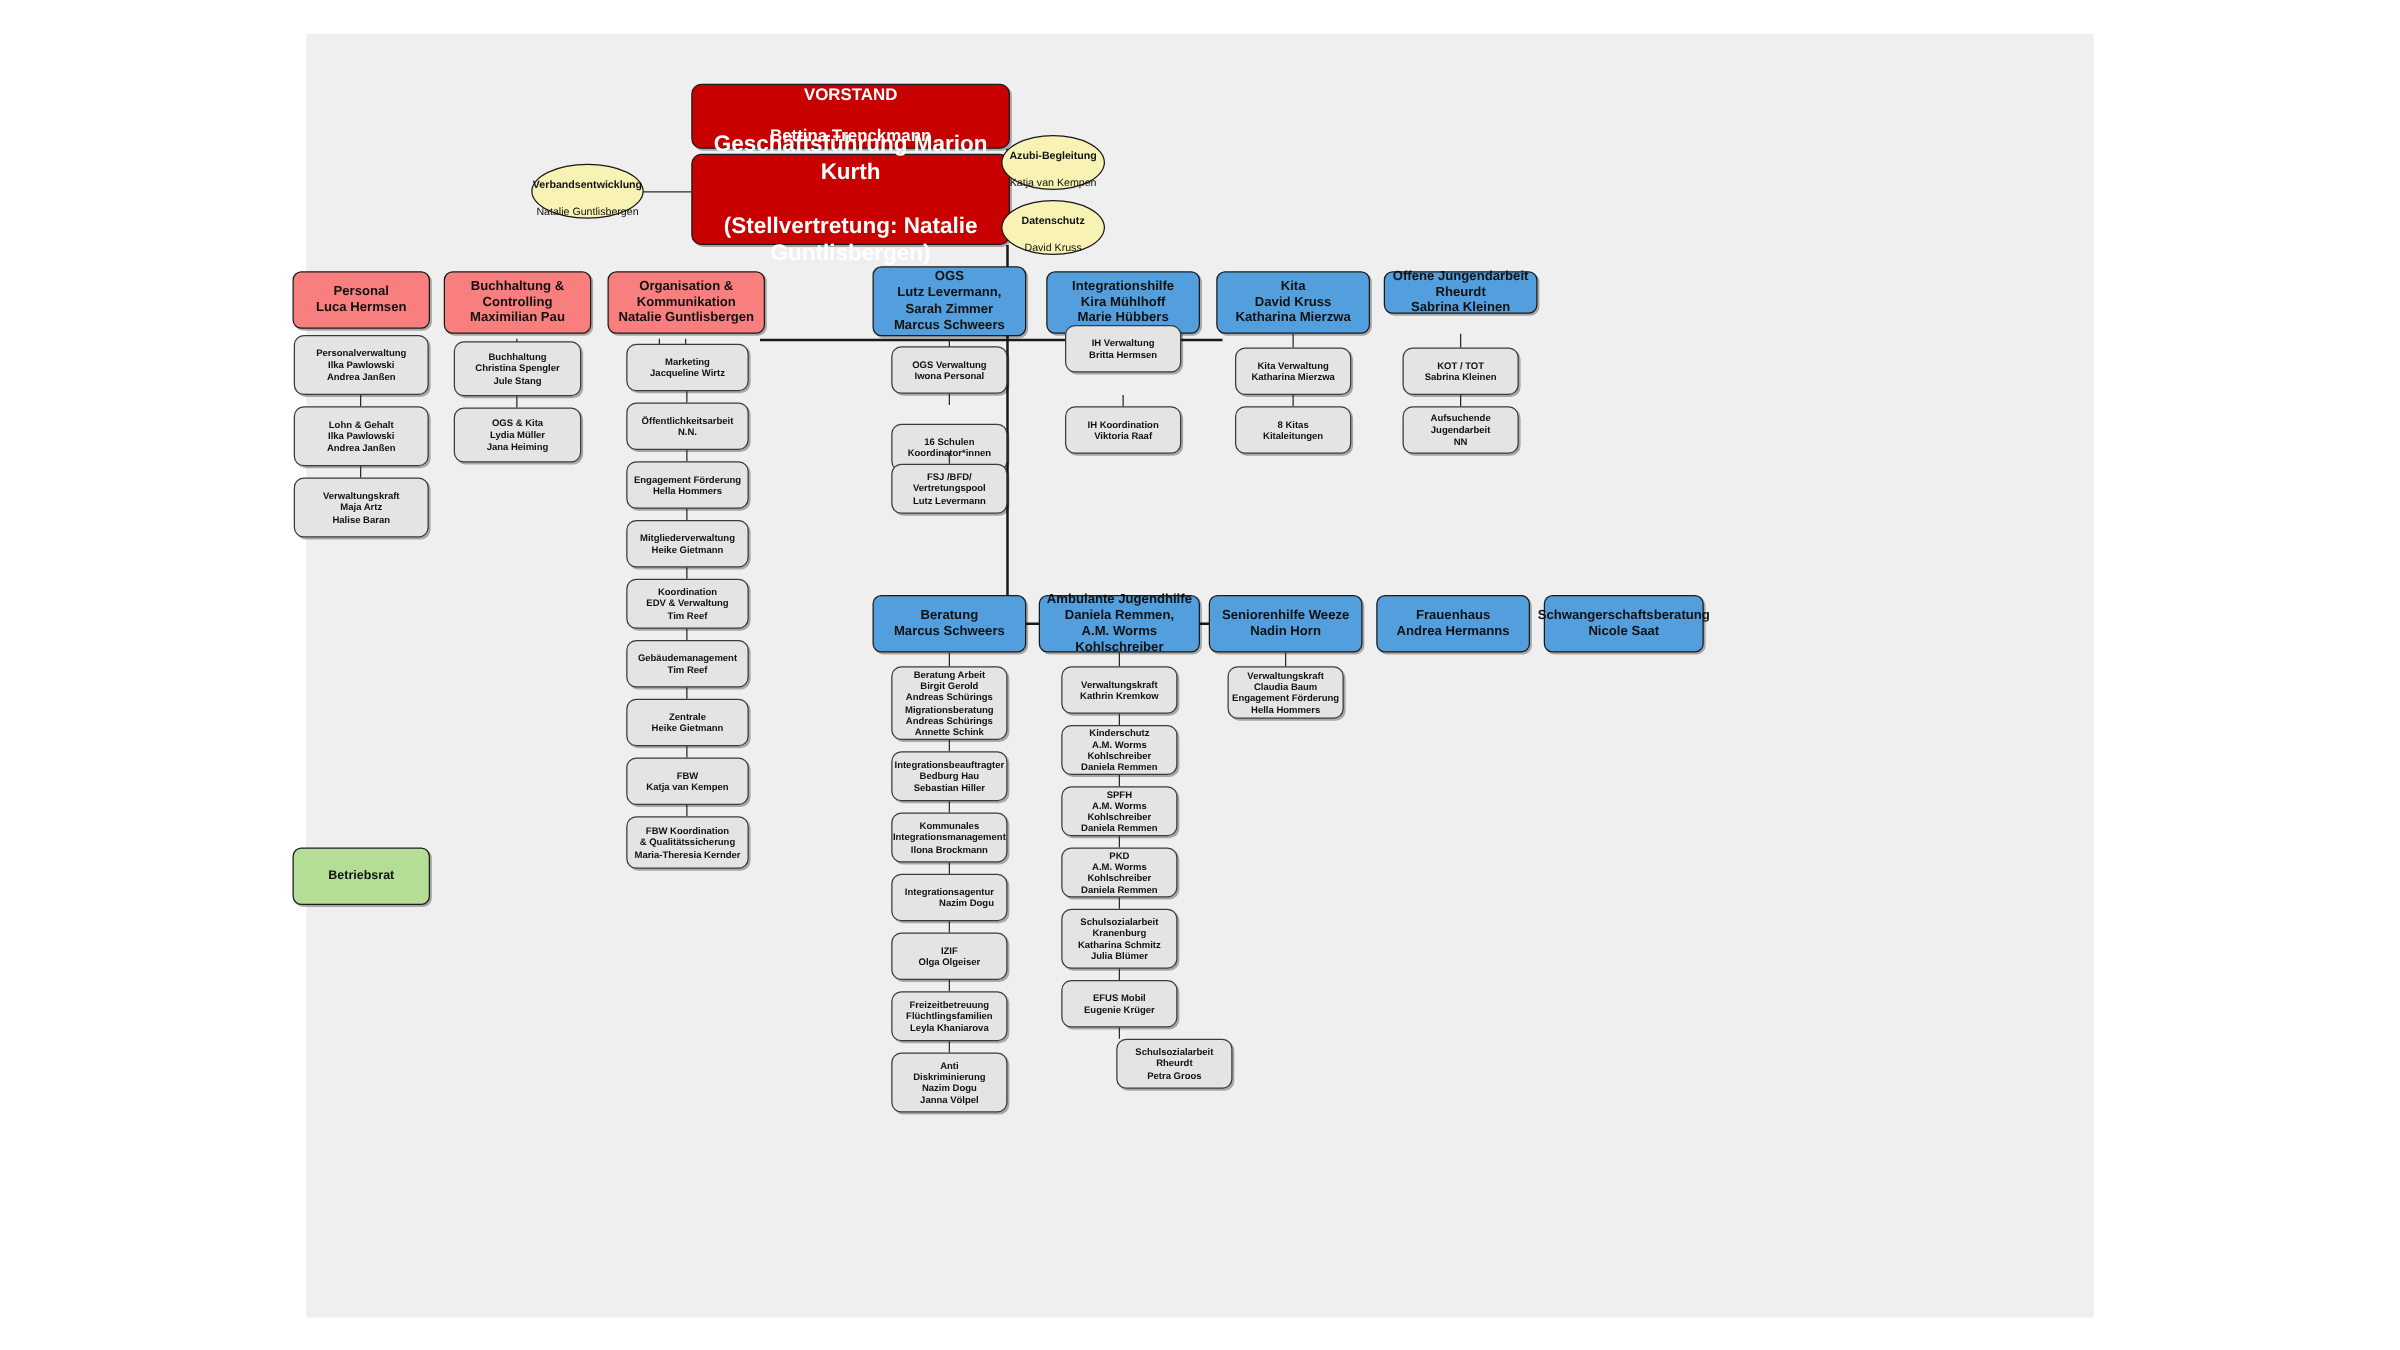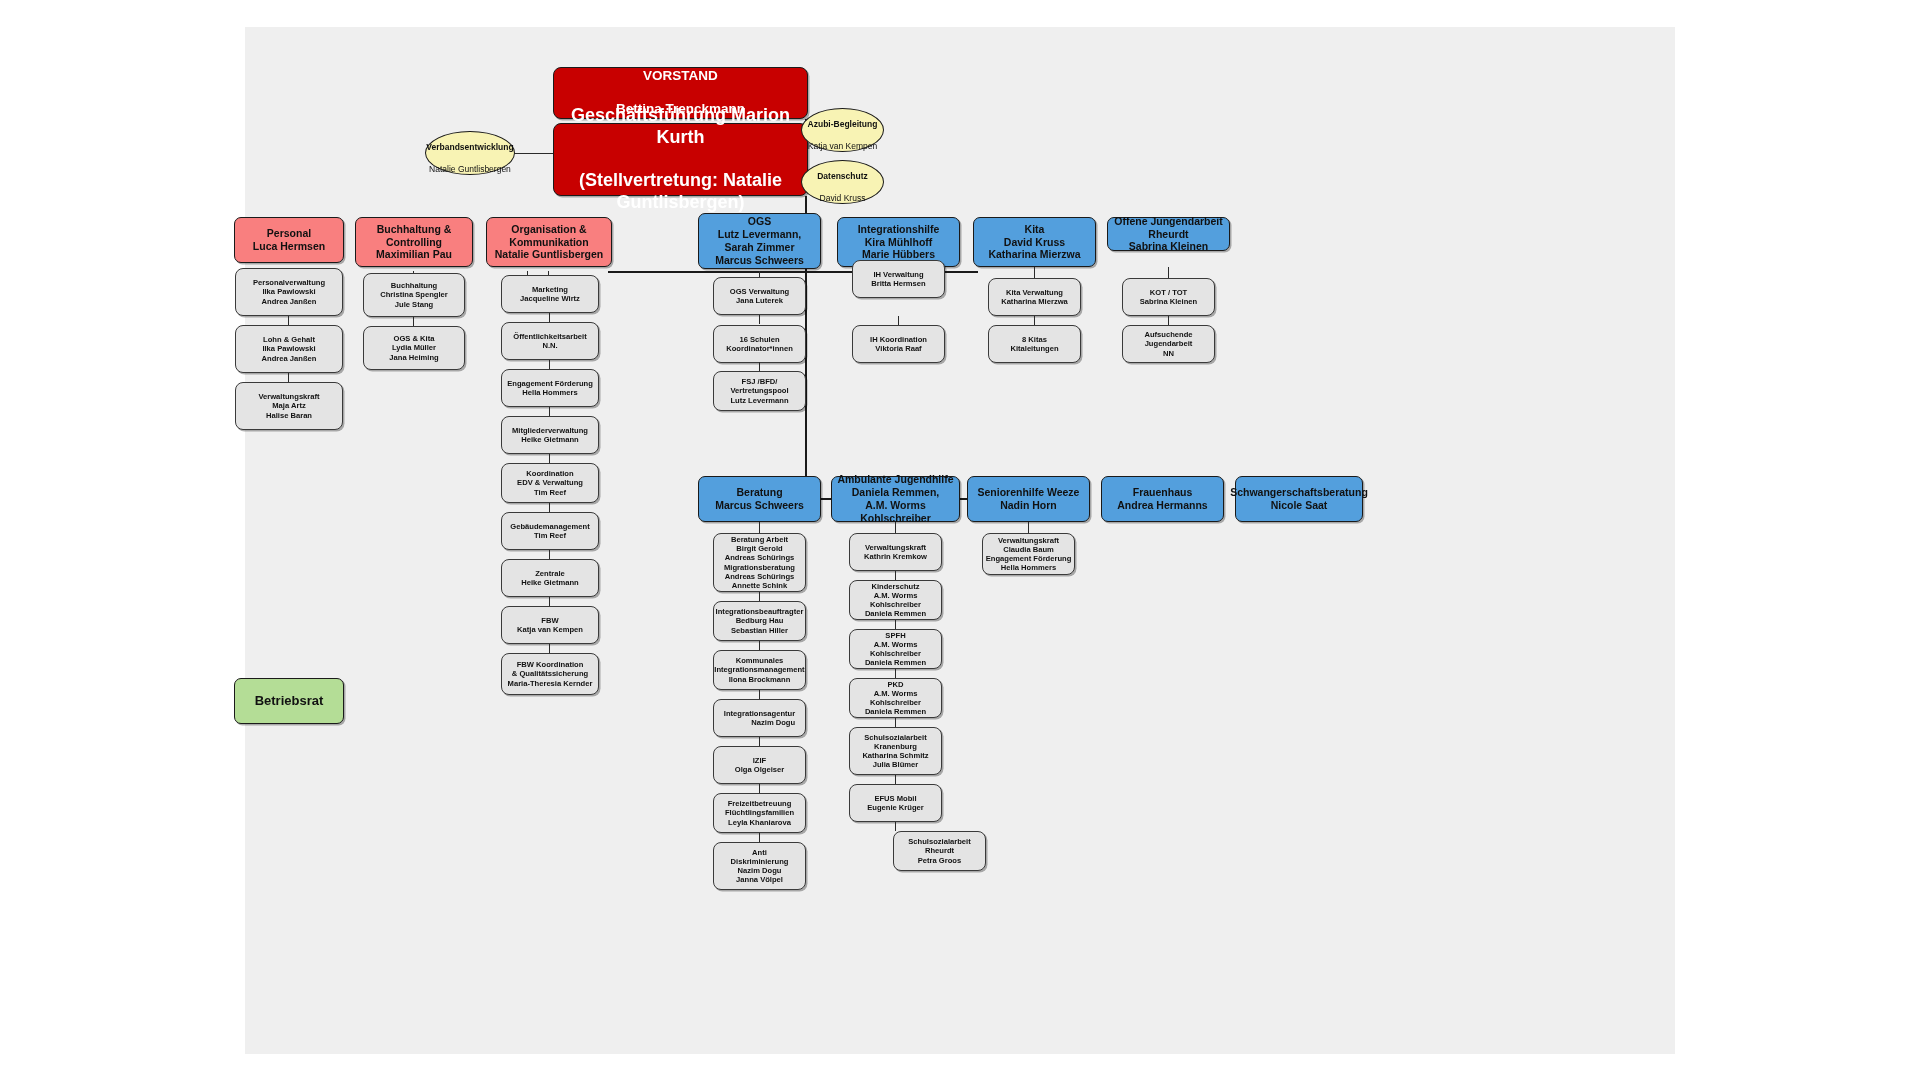--- a/index.html
+++ b/index.html
@@ -48,21 +48,21 @@
     background:#f97f7f;color:#111;font-weight:bold;font-size:10.5px;
   }
   .dept-blue{
     background:#539fdd;color:#111;font-weight:bold;font-size:10.5px;
   }
   .sub{
     background:#e4e4e4;color:#111;font-weight:bold;font-size:7.6px;
     border-radius:8px;border:1.2px solid #3a3a3a;
   }
   .green{
-    background:#b4dd96;color:#111;font-weight:bold;font-size:13px;
+    background:#b4dd96;color:#111;font-weight:bold;font-size:10px;
     border-radius:7px;
   }
   .ln{position:absolute;background:#2a2a2a;}
   .lnv{width:1.4px;}
   .lnh{height:1.4px;}
   .lnthick{background:#1a1a1a;}
 </style>
 </head>
 <body>
 
@@ -214,24 +214,24 @@
 
   <div class="ln lnv" style="left:514px;top:244px;width:1.4px;height:21px;"></div>
   <div class="node dept-blue" style="left:453px;top:186px;width:123px;height:56px;">
     <span>OGS
 Lutz Levermann,
 Sarah Zimmer
 Marcus Schweers</span>
   </div>
   <div class="node sub" style="left:468px;top:250px;width:93px;height:38px;">
     <span>OGS Verwaltung
-Jana Luterek</span>
+Iwona Personal</span>
   </div>
   <div class="ln lnv" style="left:514px;top:288px;width:1.4px;height:9px;"></div>
-  <div class="node sub" style="left:468px;top:298px;width:93px;height:38px;">
+  <div class="node sub" style="left:468px;top:312px;width:93px;height:38px;">
     <span>16 Schulen
 Koordinator*innen</span>
   </div>
   <div class="ln lnv" style="left:514px;top:335px;width:1.4px;height:9px;"></div>
   <div class="node sub" style="left:468px;top:344px;width:93px;height:40px;">
     <span>FSJ /BFD/
 Vertretungspool
 Lutz Levermann</span>
   </div>
 

